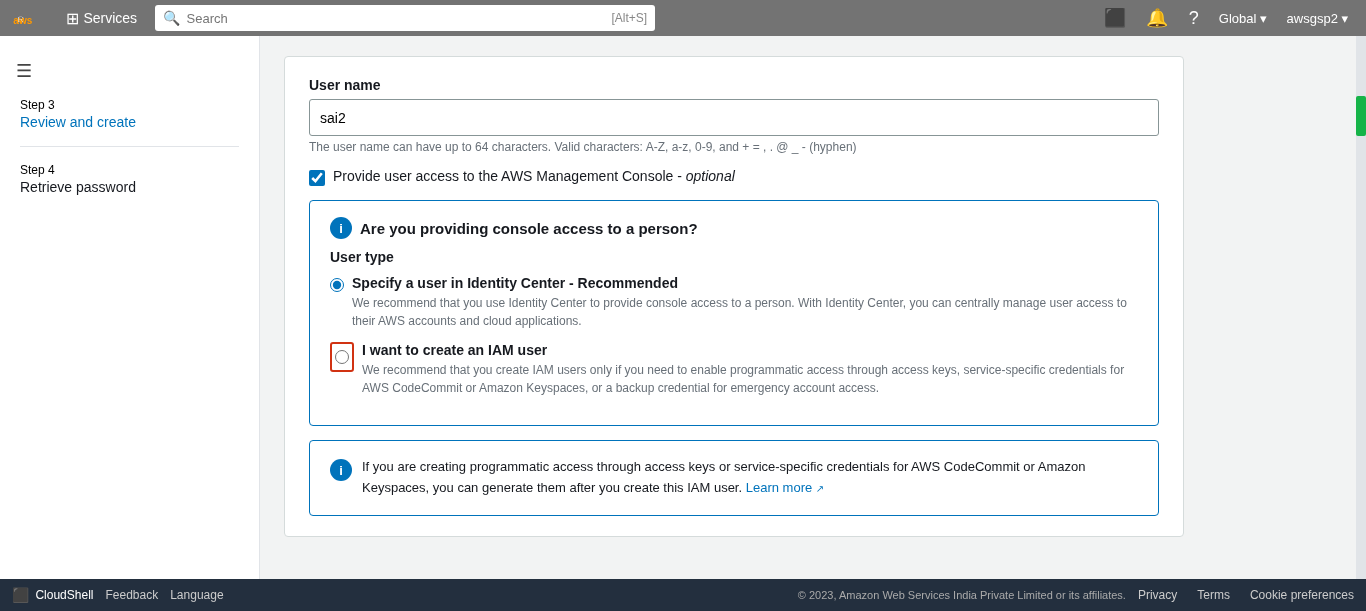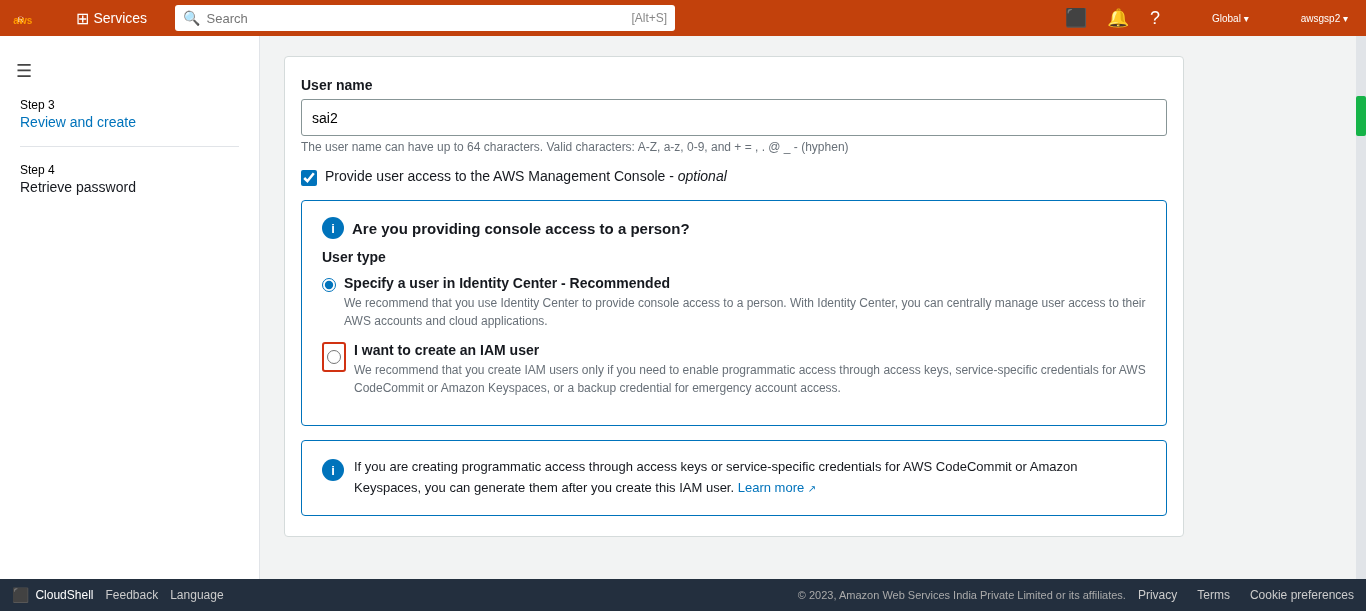--- a/index.html
+++ b/index.html
@@ -1,25 +1,25 @@
 <!DOCTYPE html>
 <html><head>
   <meta charset="utf-8">
   <style>
     * { box-sizing: border-box; margin: 0; padding: 0; }
     body { font-family: "Amazon Ember", Arial, sans-serif; font-size: 14px; background: #f2f3f3; color: #16191f; }
 
     
     .top-nav {
-      background: #c2410c;
+      background: #737373;
       height: 36px;
       display: flex;
       align-items: center;
       padding: 0 12px;
-      gap: 22px;
+      gap: 12px;
       position: fixed;
       top: 0; left: 0; right: 0;
       z-index: 100;
     }
     .aws-logo {
       width: 36px; height: 24px;
       display: flex; align-items: center; justify-content: center;
       flex-shrink: 0;
     }
     .aws-logo-svg { width: 36px; height: 20px; }
@@ -48,21 +48,21 @@
     .nav-right {
       margin-left: auto;
       display: flex; align-items: center; gap: 8px;
       color: #fff;
     }
     .nav-icon-btn {
       color: #fff; font-size: 18px; cursor: pointer; padding: 2px 6px;
       display: flex; align-items: center;
     }
     .nav-text-btn {
-      color: #fff; font-size: 10px; cursor: pointer; padding: 2px 6px; margin-left: 32px;
+      color: #fff; font-size: 13px; cursor: pointer; padding: 2px 6px;
     }
 
     
     .main-layout {
       display: flex;
       margin-top: 36px;
       min-height: calc(611px - 36px - 32px);
     }
 
     
@@ -103,21 +103,21 @@
       padding: 20px 24px;
       background: #f2f3f3;
       overflow-y: auto;
     }
 
     
     .form-card {
       background: #fff;
       border: 1px solid #d5dbdb;
       border-radius: 4px;
-      padding: 20px 16px;
+      padding: 20px 24px;
       margin-bottom: 16px;
       max-width: 900px;
     }
 
     .field-label {
       font-size: 14px;
       font-weight: 600;
       margin-bottom: 6px;
       color: #16191f;
     }

